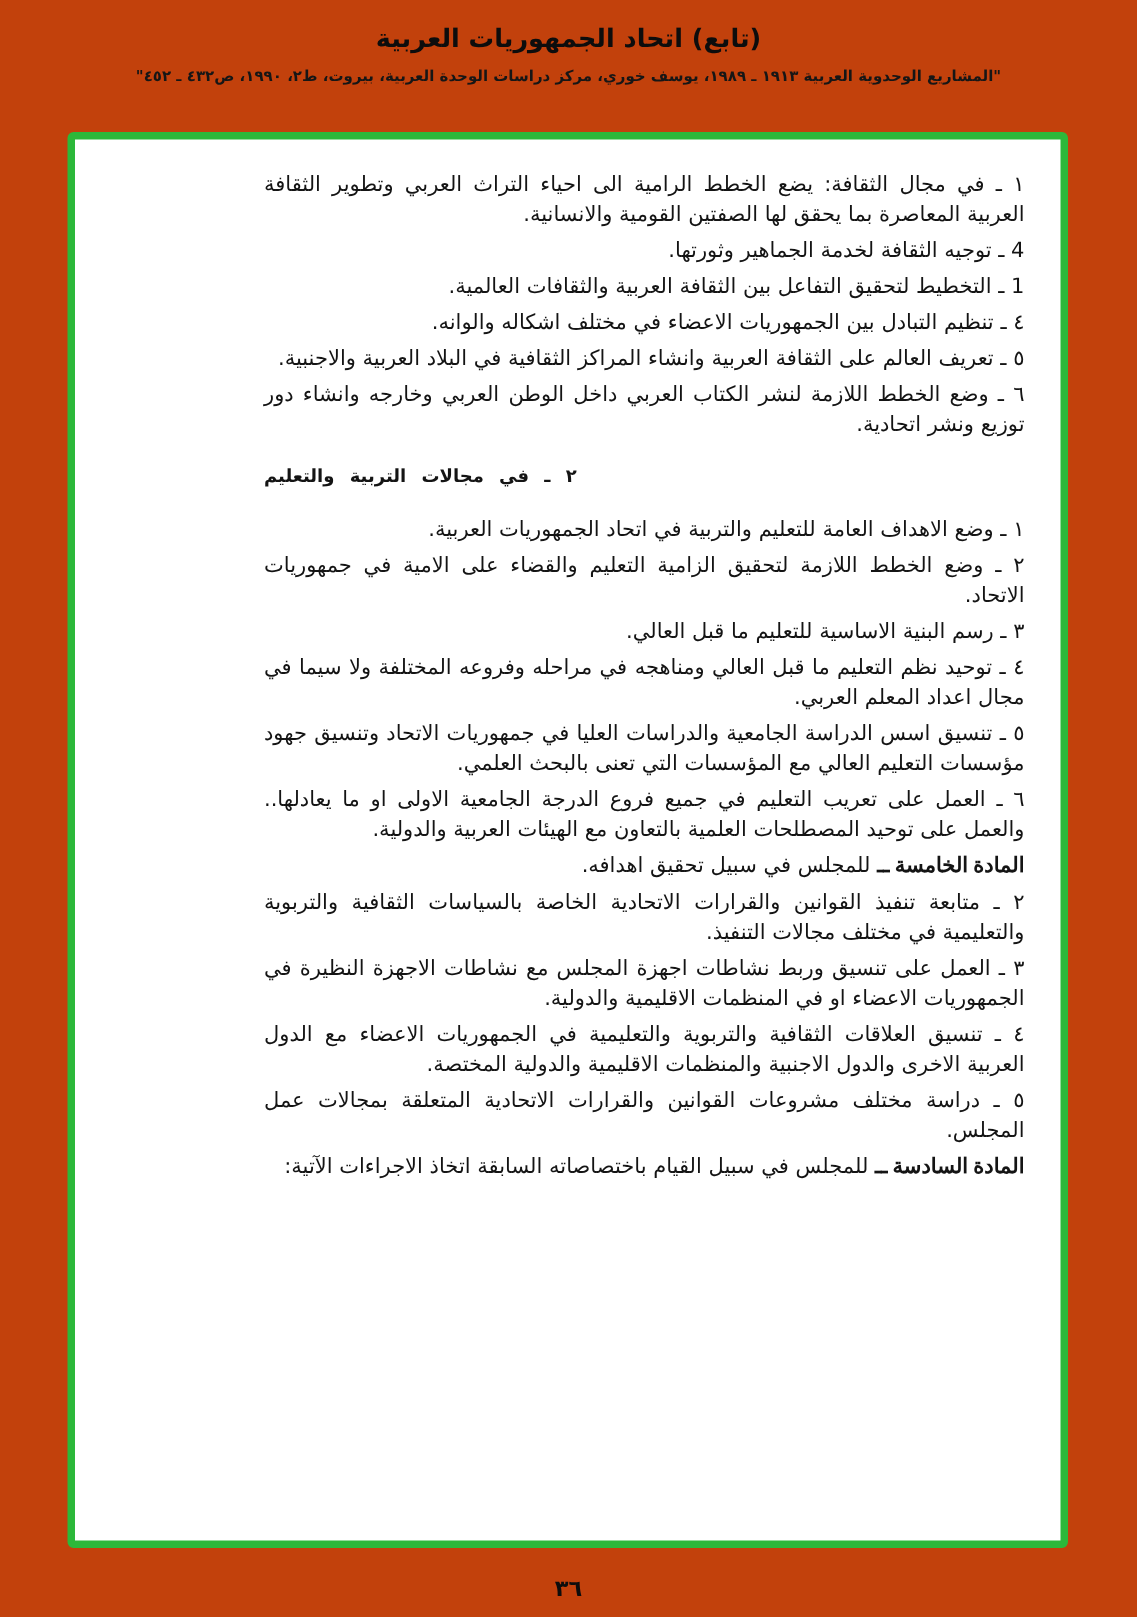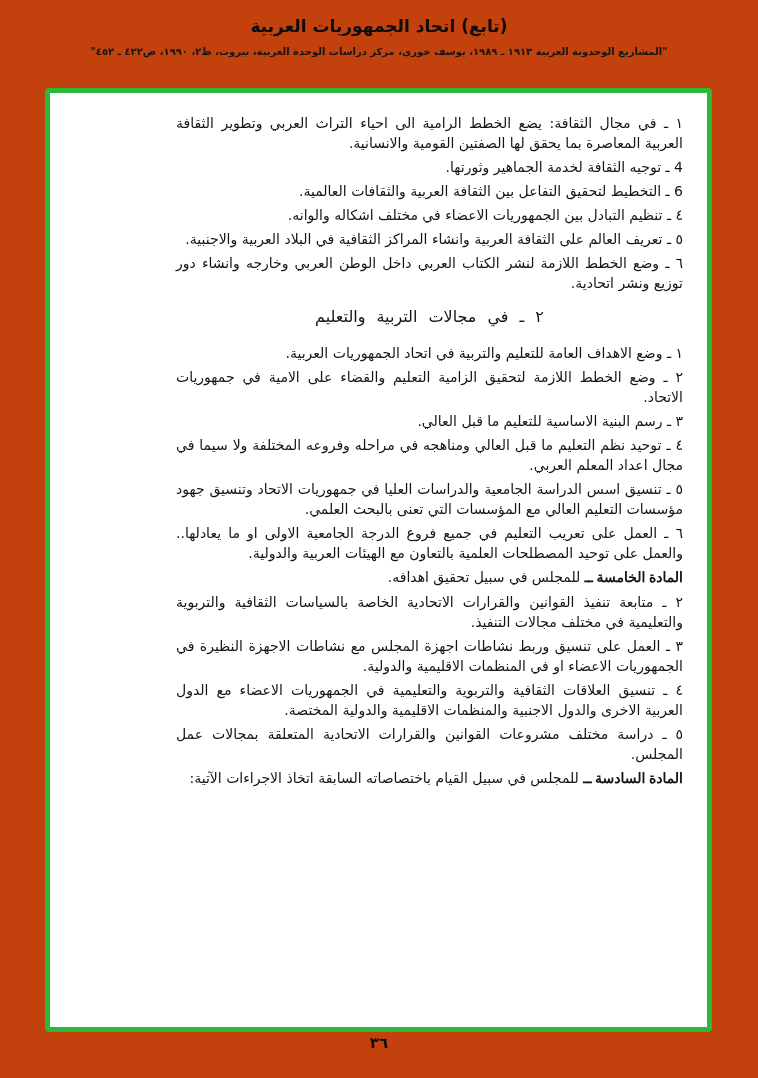--- a/index.html
+++ b/index.html
@@ -50,33 +50,33 @@
     unicode-bidi: embed;
     font-size: 14px;
     line-height: 20px;
     color: #141414;
   }
   .para {
     margin: 0 0 4px 0;
     text-align: justify;
   }
   .para.heading {
-    font-size: 16px;
-    font-weight: normal;
-    text-align: center;
+    font-size: 12px;
+    font-weight: bold;
+    text-align: left;
     word-spacing: 6px;
     margin: 14px 0 16px 0;
   }
   .para.article strong {
     font-weight: bold;
     font-family: Liberation Serif, serif;
   }
   .page-footer {
     position: absolute;
-    bottom: 26px;
+    bottom: 10px;
     left: 0;
     width: 100%;
     text-align: center;
     margin-top: 23px;
   }
   .page-number {
     font-size: 15px;
     font-weight: bold;
     color: #0d0d0d;
   }
@@ -88,21 +88,21 @@
 
   <header class="page-header">
     <div class="doc-title">(تابع) اتحاد الجمهوريات العربية</div>
     <div class="doc-source">"المشاريع الوحدوية العربية ١٩١٣ ـ ١٩٨٩، يوسف خوري، مركز دراسات الوحدة العربية، بيروت، ط٢، ١٩٩٠، ص٤٣٢ ـ ٤٥٢"</div>
   </header>
 
   <section class="content-box">
     <div class="doc-body">
         <p class="para item">١ ـ في مجال الثقافة: يضع الخطط الرامية الى احياء التراث العربي وتطوير الثقافة العربية المعاصرة بما يحقق لها الصفتين القومية والانسانية.</p>
         <p class="para item">4 ـ توجيه الثقافة لخدمة الجماهير وثورتها.</p>
-        <p class="para item">6 ـ التخطيط لتحقيق التفاعل بين الثقافة العربية والثقافات العالمية.</p>
+        <p class="para item">1 ـ التخطيط لتحقيق التفاعل بين الثقافة العربية والثقافات العالمية.</p>
         <p class="para item">٤ ـ تنظيم التبادل بين الجمهوريات الاعضاء في مختلف اشكاله والوانه.</p>
         <p class="para item">٥ ـ تعريف العالم على الثقافة العربية وانشاء المراكز الثقافية في البلاد العربية والاجنبية.</p>
         <p class="para item">٦ ـ وضع الخطط اللازمة لنشر الكتاب العربي داخل الوطن العربي وخارجه وانشاء دور توزيع ونشر اتحادية.</p>
         <p class="para heading">٢ ـ في مجالات التربية والتعليم</p>
         <p class="para item">١ ـ وضع الاهداف العامة للتعليم والتربية في اتحاد الجمهوريات العربية.</p>
         <p class="para item">٢ ـ وضع الخطط اللازمة لتحقيق الزامية التعليم والقضاء على الامية في جمهوريات الاتحاد.</p>
         <p class="para item">٣ ـ رسم البنية الاساسية للتعليم ما قبل العالي.</p>
         <p class="para item">٤ ـ توحيد نظم التعليم ما قبل العالي ومناهجه في مراحله وفروعه المختلفة ولا سيما في مجال اعداد المعلم العربي.</p>
         <p class="para item">٥ ـ تنسيق اسس الدراسة الجامعية والدراسات العليا في جمهوريات الاتحاد وتنسيق جهود مؤسسات التعليم العالي مع المؤسسات التي تعنى بالبحث العلمي.</p>
         <p class="para item">٦ ـ العمل على تعريب التعليم في جميع فروع الدرجة الجامعية الاولى او ما يعادلها.. والعمل على توحيد المصطلحات العلمية بالتعاون مع الهيئات العربية والدولية.</p>

